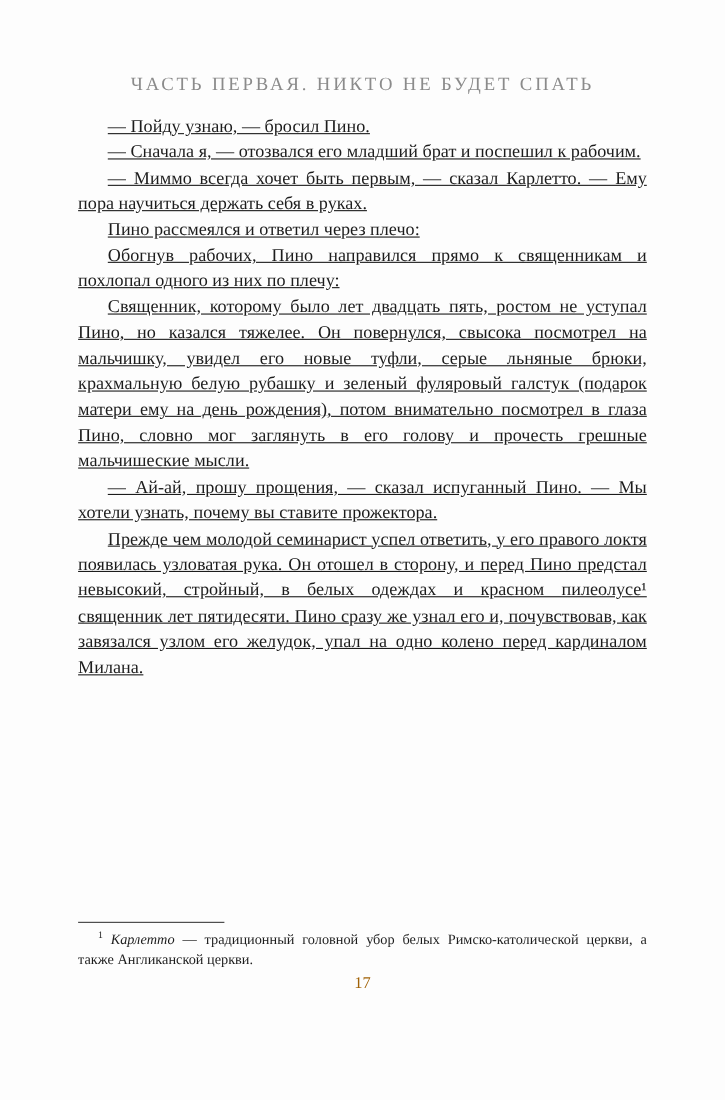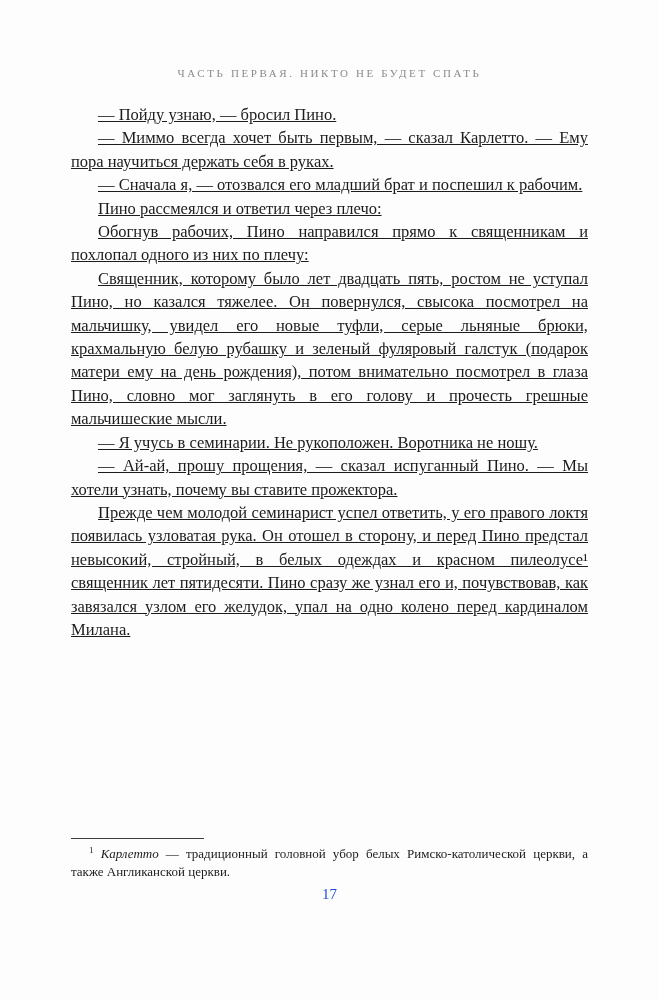--- a/index.html
+++ b/index.html
@@ -16,21 +16,21 @@
   .page {
     position: absolute;
     inset: 0;
   }
   .running-header {
     position: absolute;
     top: 67px;
     left: 0;
     right: 0;
     text-align: center;
-    font-size: 11px;
+    font-size: 17px;
     letter-spacing: 2.6px;
     text-transform: uppercase;
     color: #8b8b8b;
     font-family: "Liberation Serif", "DejaVu Serif", serif;
   }
   .body-text {
     position: absolute;
     top: 103px;
     left: 71px;
     width: 517px;
@@ -72,38 +72,37 @@
   .footnote i {
     font-style: italic;
   }
   .page-number {
     position: absolute;
     top: 886px;
     left: 0;
     right: 0;
     text-align: center;
     font-size: 15px;
-    color: #1d4ed8;
+    color: #a16207;
   }
 </style>
 </head>
 <body>
 
 <div class="page">
 
   <div class="running-header">Часть первая. Никто не будет спать</div>
 
   <div class="body-text">
     <p>— Пойду узнаю, — бросил Пино.</p>
+    <p>— Сначала я, — отозвался его младший брат и поспешил к рабочим.</p>
     <p>— Миммо всегда хочет быть первым, — сказал Карлетто. — Ему пора научиться держать себя в руках.</p>
-    <p>— Сначала я, — отозвался его младший брат и поспешил к рабочим.</p>
     <p>Пино рассмеялся и ответил через плечо:</p>
     <p>Обогнув рабочих, Пино направился прямо к священникам и похлопал одного из них по плечу:</p>
     <p>Священник, которому было лет двадцать пять, ростом не уступал Пино, но казался тяжелее. Он повернулся, свысока посмотрел на мальчишку, увидел его новые туфли, серые льняные брюки, крахмальную белую рубашку и зеленый фуляровый галстук (подарок матери ему на день рождения), потом внимательно посмотрел в глаза Пино, словно мог заглянуть в его голову и прочесть грешные мальчишеские мысли.</p>
-    <p>— Я учусь в семинарии. Не рукоположен. Воротника не ношу.</p>
     <p>— Ай-ай, прошу прощения, — сказал испуганный Пино. — Мы хотели узнать, почему вы ставите прожектора.</p>
     <p>Прежде чем молодой семинарист успел ответить, у его правого локтя появилась узловатая рука. Он отошел в сторону, и перед Пино предстал невысокий, стройный, в белых одеждах и красном пилеолусе¹ священник лет пятидесяти. Пино сразу же узнал его и, почувствовав, как завязался узлом его желудок, упал на одно колено перед кардиналом Милана.</p>
   </div>
 
   <div class="footnote">
     <div class="footnote-rule"></div>
     <p><sup>1</sup> <i>Карлетто</i><span> — традиционный головной убор белых Римско-католической церкви, а также Англиканской церкви.</span></p>
   </div>
 
   <div class="page-number">17</div>

